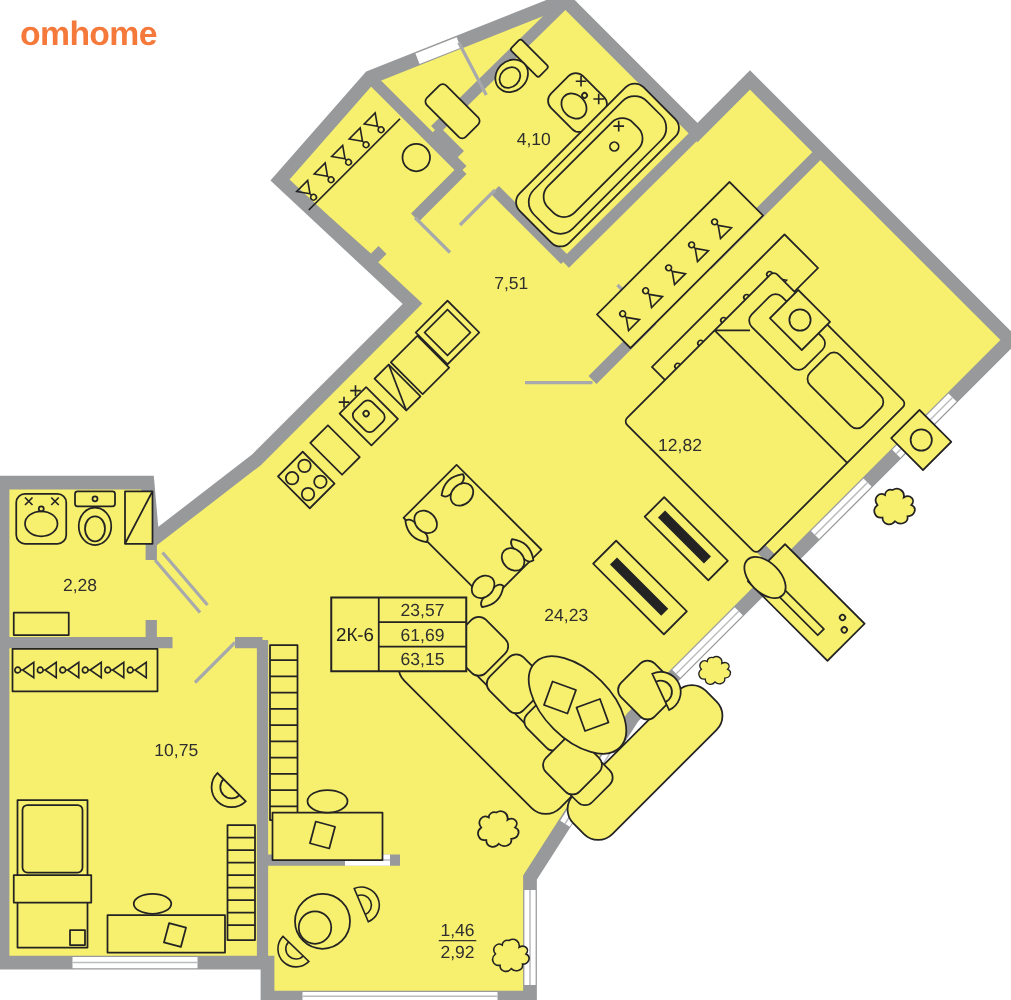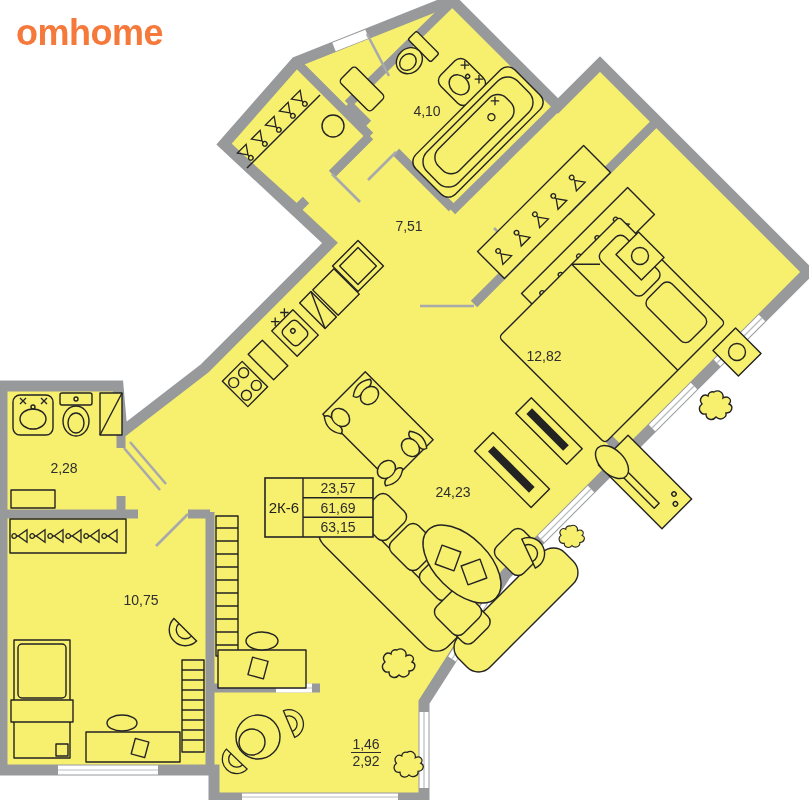--- a/index.html
+++ b/index.html
@@ -1,18 +1,18 @@
 <!DOCTYPE html>
 <html><head>
 <meta charset="utf-8">
 <style>
   html,body{margin:0;padding:0;background:#ffffff;}
   body{width:809px;height:800px;position:relative;overflow:hidden;
        font-family:"Liberation Sans", sans-serif;}
-  #logo{position:absolute;left:16px;top:12px;font-size:36px;font-weight:bold;
+  #logo{position:absolute;left:16px;top:12px;font-size:27px;font-weight:bold;
         color:#F4793B;letter-spacing:-0.5px;z-index:5;}
   svg{position:absolute;left:0;top:0;}
   .wall{stroke:#97999B;fill:none;stroke-linecap:butt;}
   .w9{stroke-width:9;}
   .foot{fill:#F7EF6E;stroke:#97999B;stroke-width:11;stroke-linejoin:miter;}
   .winw{stroke:#ffffff;stroke-width:9;}
   .winl{stroke:#B9BBBD;stroke-width:1.2;}
   .leaf{stroke:#A7A9AC;stroke-width:2.6;fill:none;}
   .f{stroke:#232323;stroke-width:1.4;fill:none;stroke-linejoin:round;}
   .ff{stroke:#232323;stroke-width:1.4;fill:#F7EF6E;stroke-linejoin:round;}

